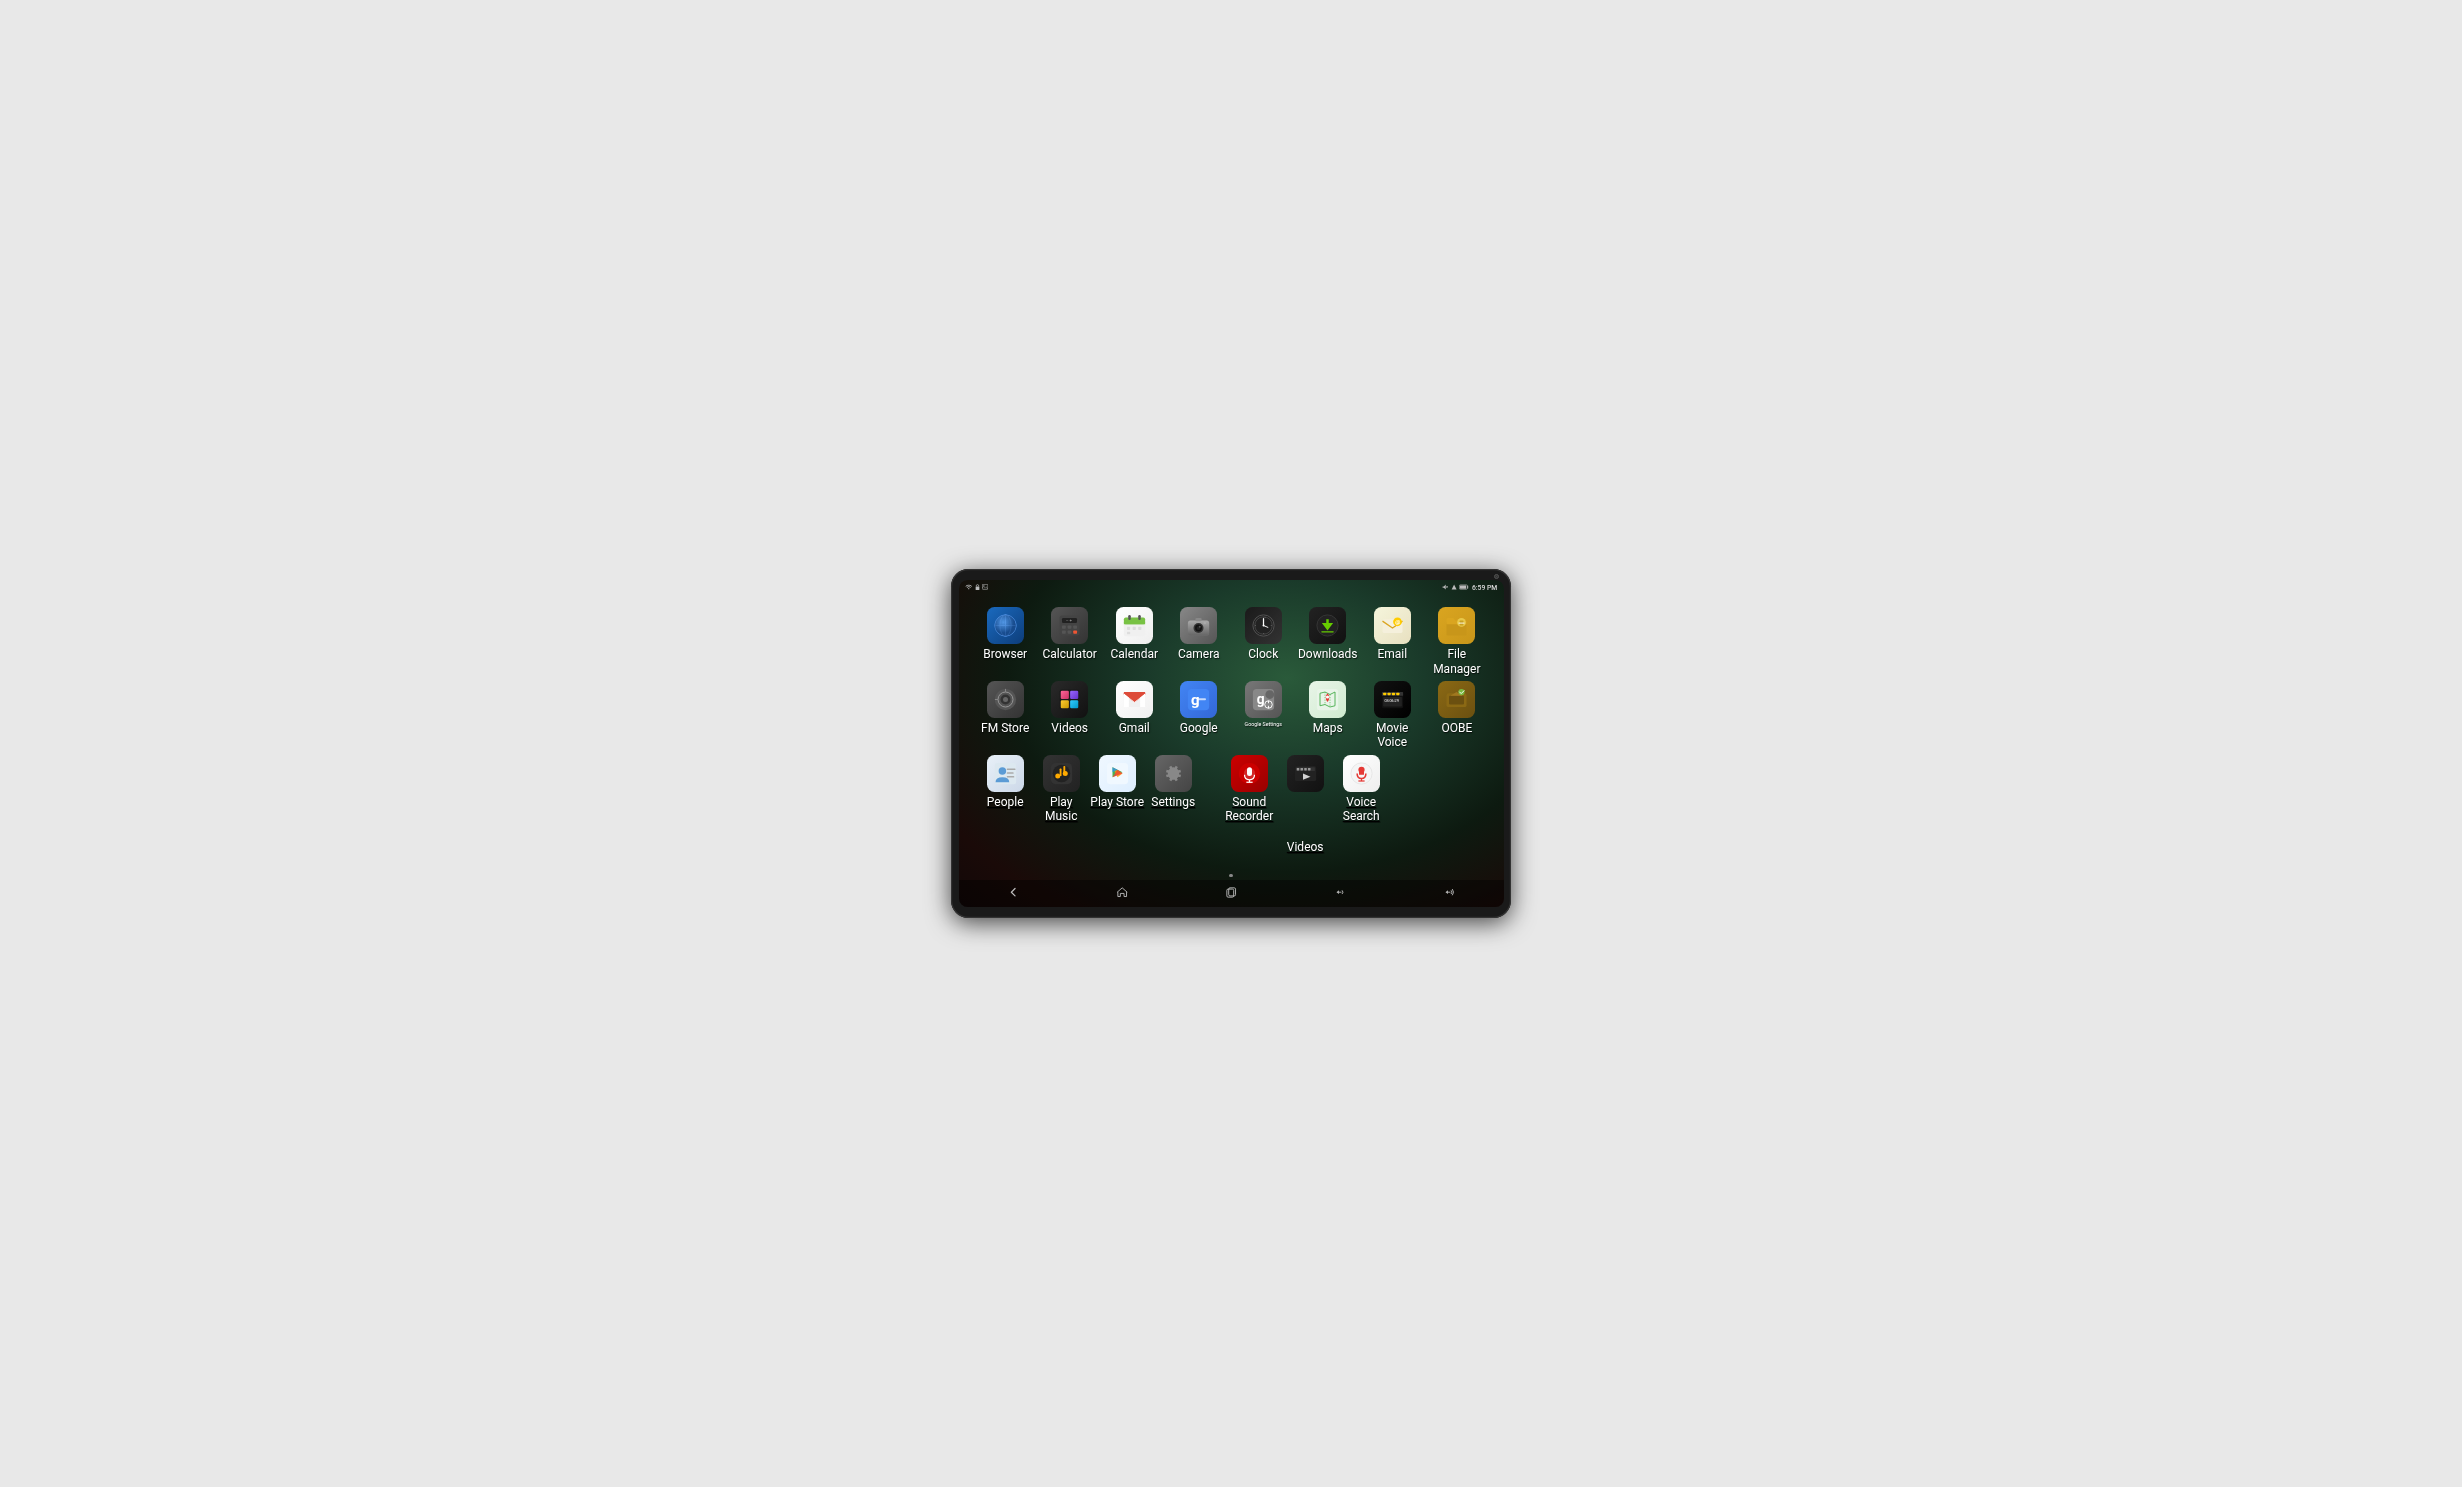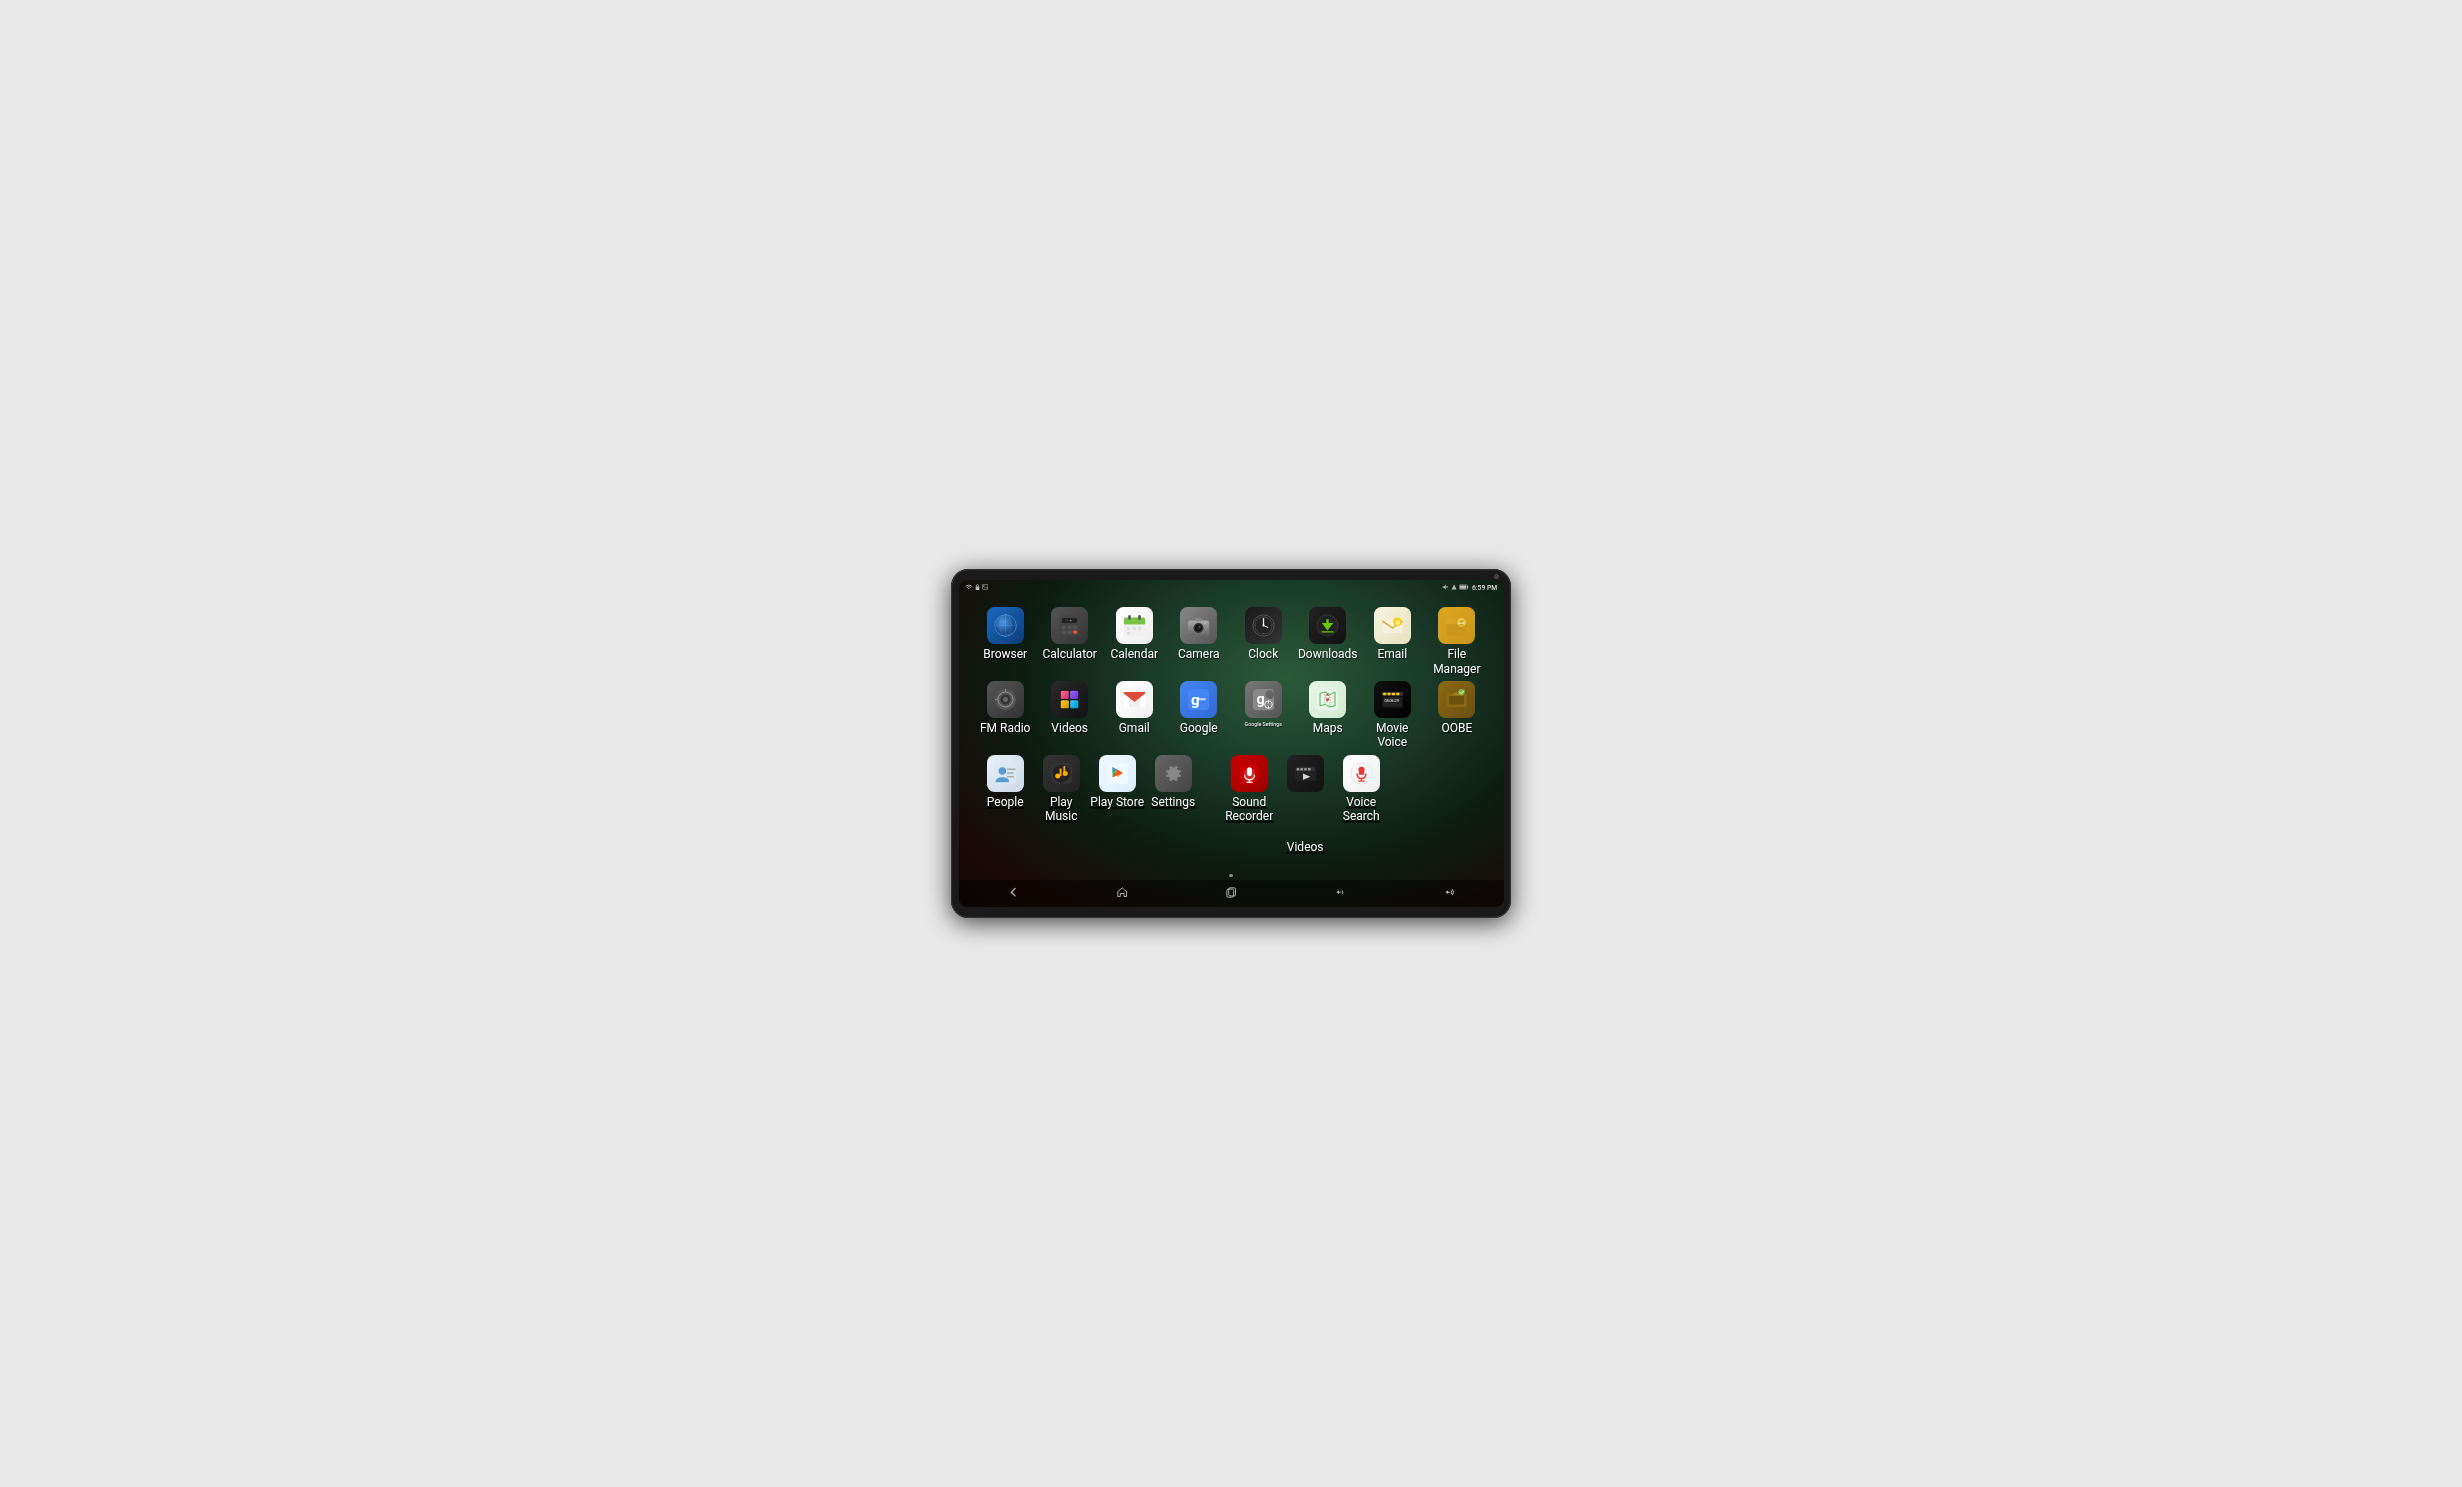--- a/index.html
+++ b/index.html
@@ -359,21 +359,21 @@
           <div class="app-icon-wrap icon-fmradio">
             <svg viewBox="0 0 40 40">
                 <circle cx="20" cy="20" r="17" fill="#555"></circle>
                 <circle cx="20" cy="20" r="12" fill="none" stroke="#999" stroke-width="1.5"></circle>
                 <circle cx="20" cy="20" r="8" fill="#333"></circle>
                 <circle cx="20" cy="20" r="4" fill="#666"></circle>
                 <line x1="20" y1="8" x2="20" y2="3" stroke="#888" stroke-width="1.5"></line>
                 <line x1="8" y1="20" x2="3" y2="20" stroke="#888" stroke-width="1.5"></line>
               </svg>
           </div>
-          <span class="app-label">FM Radio</span>
+          <span class="app-label">FM Store</span>
         </div>
 
         <div class="app-item">
           <div class="app-icon-wrap icon-gallery">
             <svg viewBox="0 0 40 40">
                 <rect x="4" y="4" width="32" height="32" rx="4" fill="#1a1a1a"></rect>
                 <rect x="6" y="6" width="13" height="13" rx="2" fill="url(#g1)"></rect>
                 <rect x="21" y="6" width="13" height="13" rx="2" fill="url(#g2)"></rect>
                 <rect x="6" y="21" width="13" height="13" rx="2" fill="url(#g3)"></rect>
                 <rect x="21" y="21" width="13" height="13" rx="2" fill="url(#g4)"></rect>

